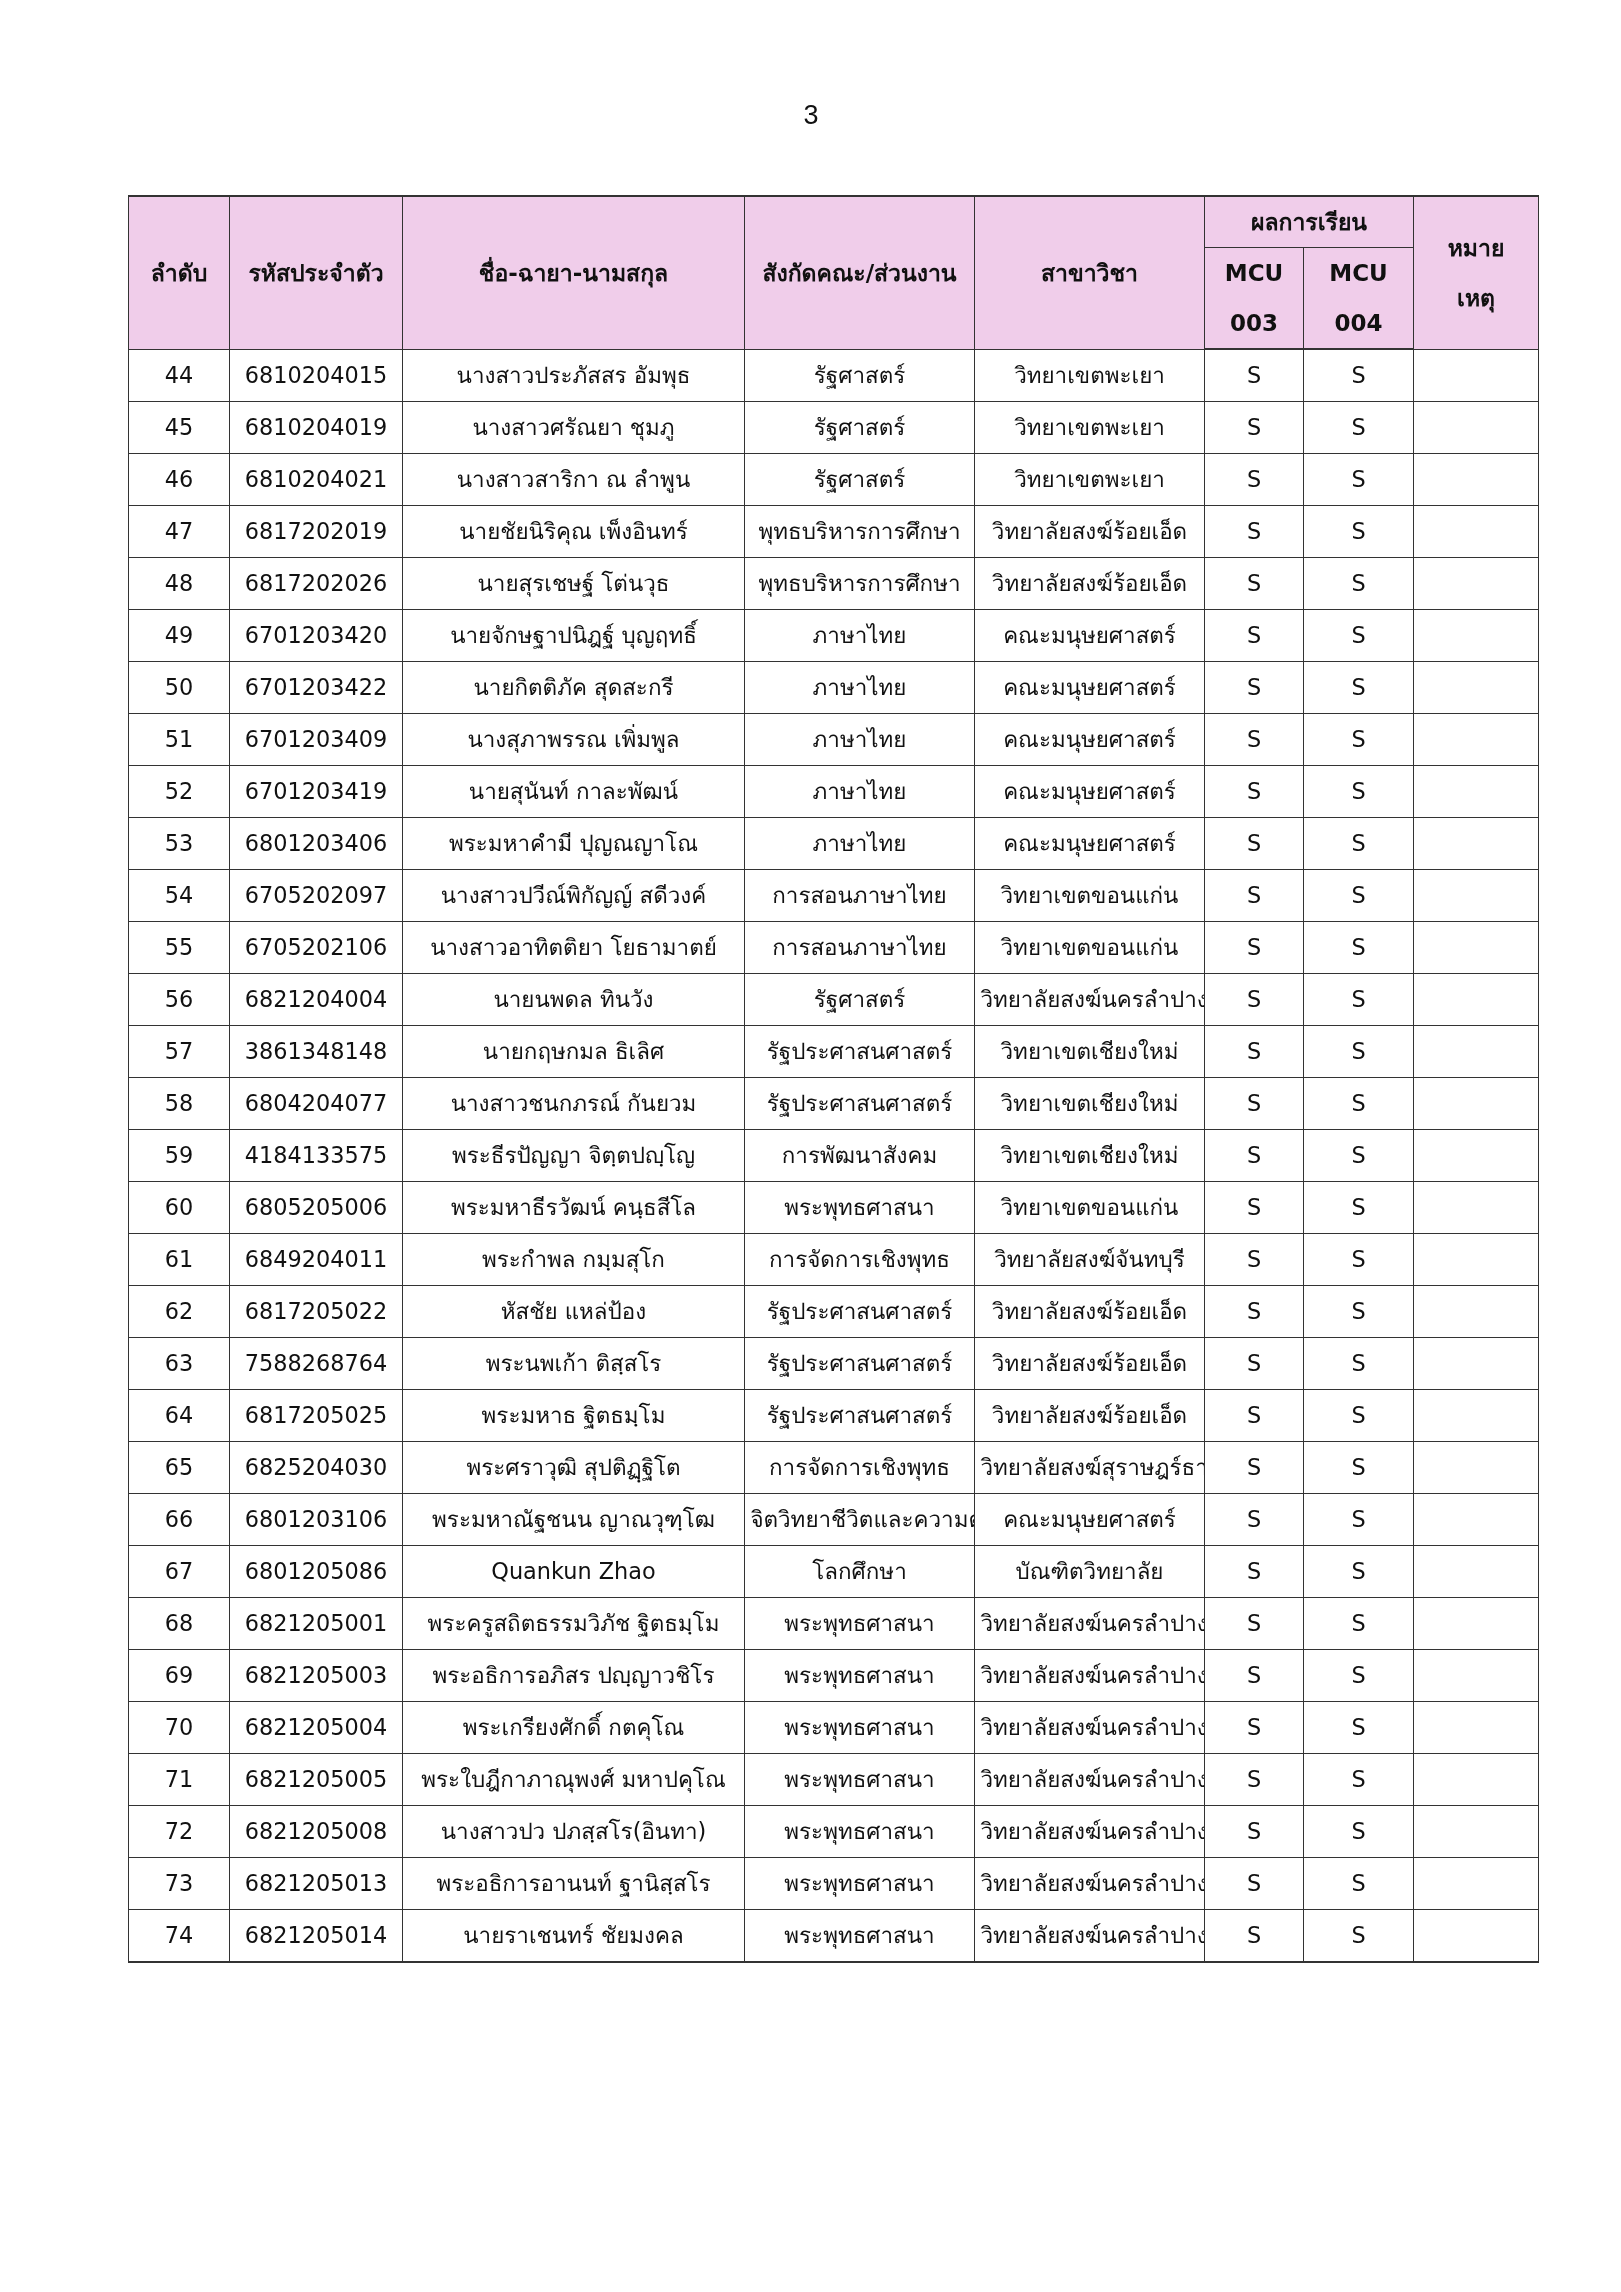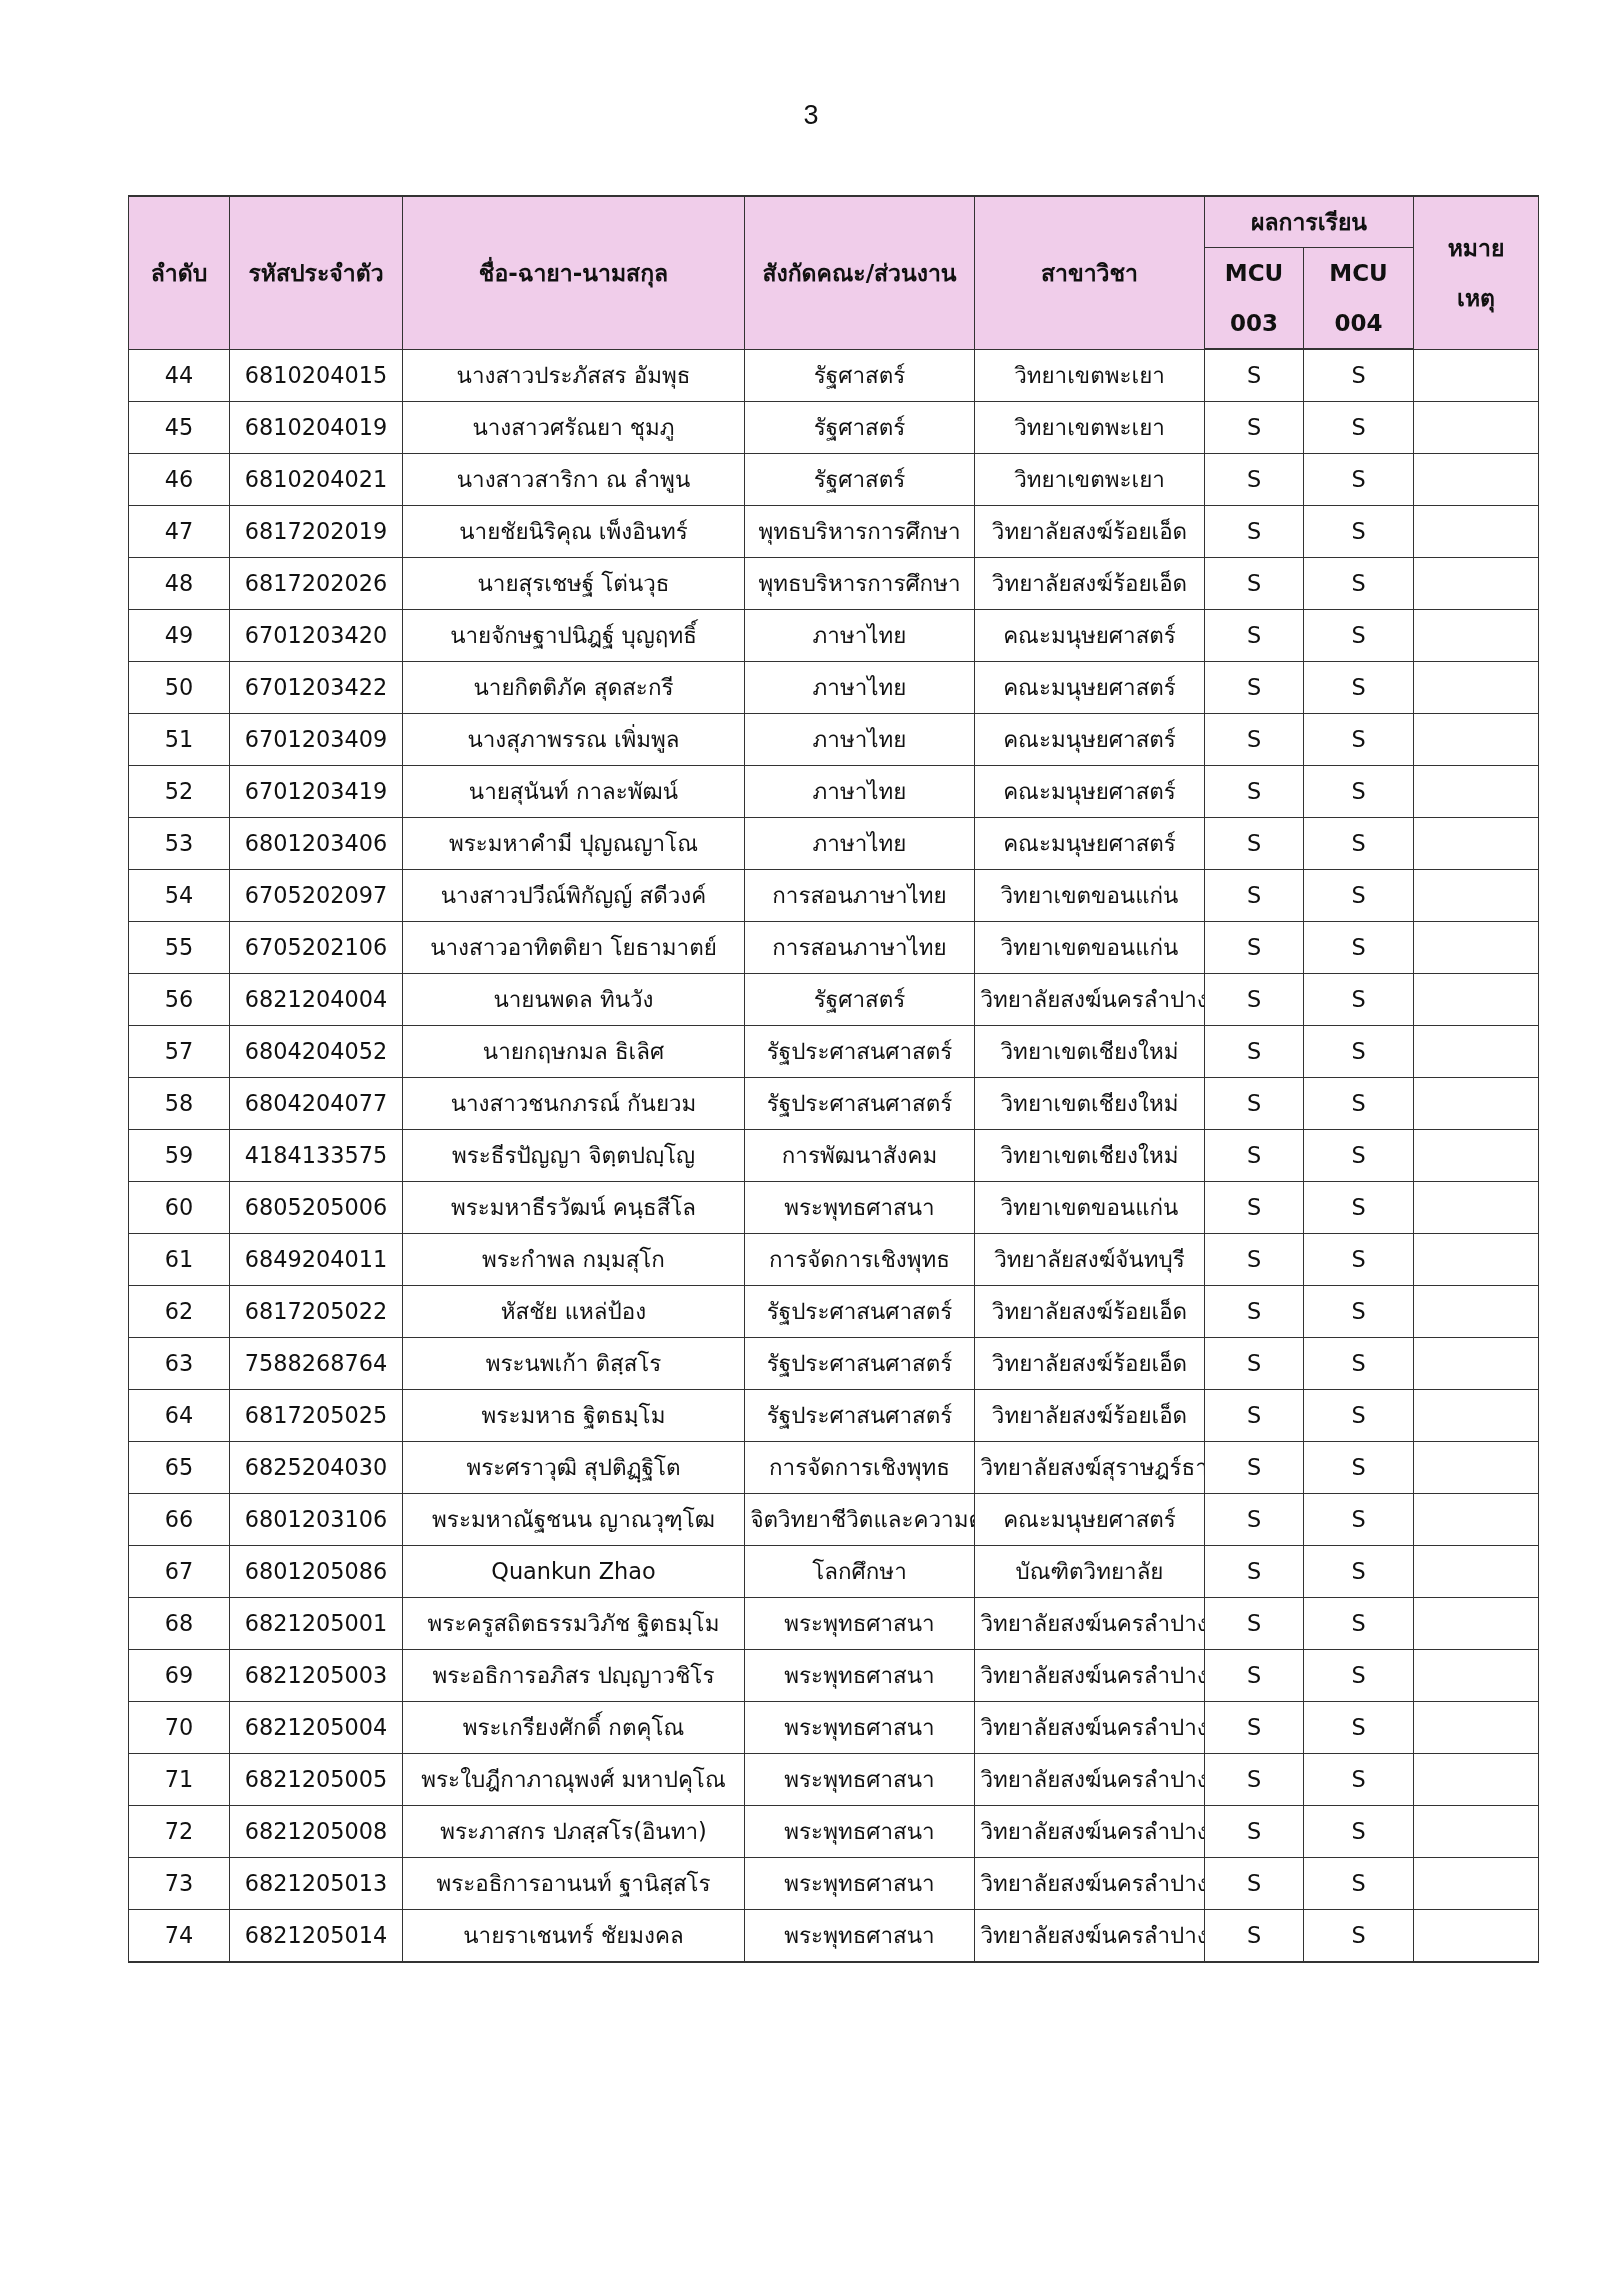--- a/index.html
+++ b/index.html
@@ -197,21 +197,21 @@
         <td>6821204004</td>
         <td class="name">นายนพดล ทินวัง</td>
         <td>รัฐศาสตร์</td>
         <td class="small">วิทยาลัยสงฆ์นครลำปาง</td>
         <td>S</td>
         <td>S</td>
         <td></td>
       </tr>
       <tr>
         <td>57</td>
-        <td>6804204052</td>
+        <td>3861348148</td>
         <td class="name">นายกฤษกมล ธิเลิศ</td>
         <td class="small">รัฐประศาสนศาสตร์</td>
         <td>วิทยาเขตเชียงใหม่</td>
         <td>S</td>
         <td>S</td>
         <td></td>
       </tr>
       <tr>
         <td>58</td>
         <td>6804204077</td>
@@ -348,21 +348,21 @@
         <td class="name">พระใบฎีกาภาณุพงศ์ มหาปคุโณ</td>
         <td>พระพุทธศาสนา</td>
         <td class="small">วิทยาลัยสงฆ์นครลำปาง</td>
         <td>S</td>
         <td>S</td>
         <td></td>
       </tr>
       <tr>
         <td>72</td>
         <td>6821205008</td>
-        <td class="name">พระภาสกร ปภสฺสโร(อินทา)</td>
+        <td class="name">นางสาวปว ปภสฺสโร(อินทา)</td>
         <td>พระพุทธศาสนา</td>
         <td class="small">วิทยาลัยสงฆ์นครลำปาง</td>
         <td>S</td>
         <td>S</td>
         <td></td>
       </tr>
       <tr>
         <td>73</td>
         <td>6821205013</td>
         <td class="name">พระอธิการอานนท์ ฐานิสฺสโร</td>

